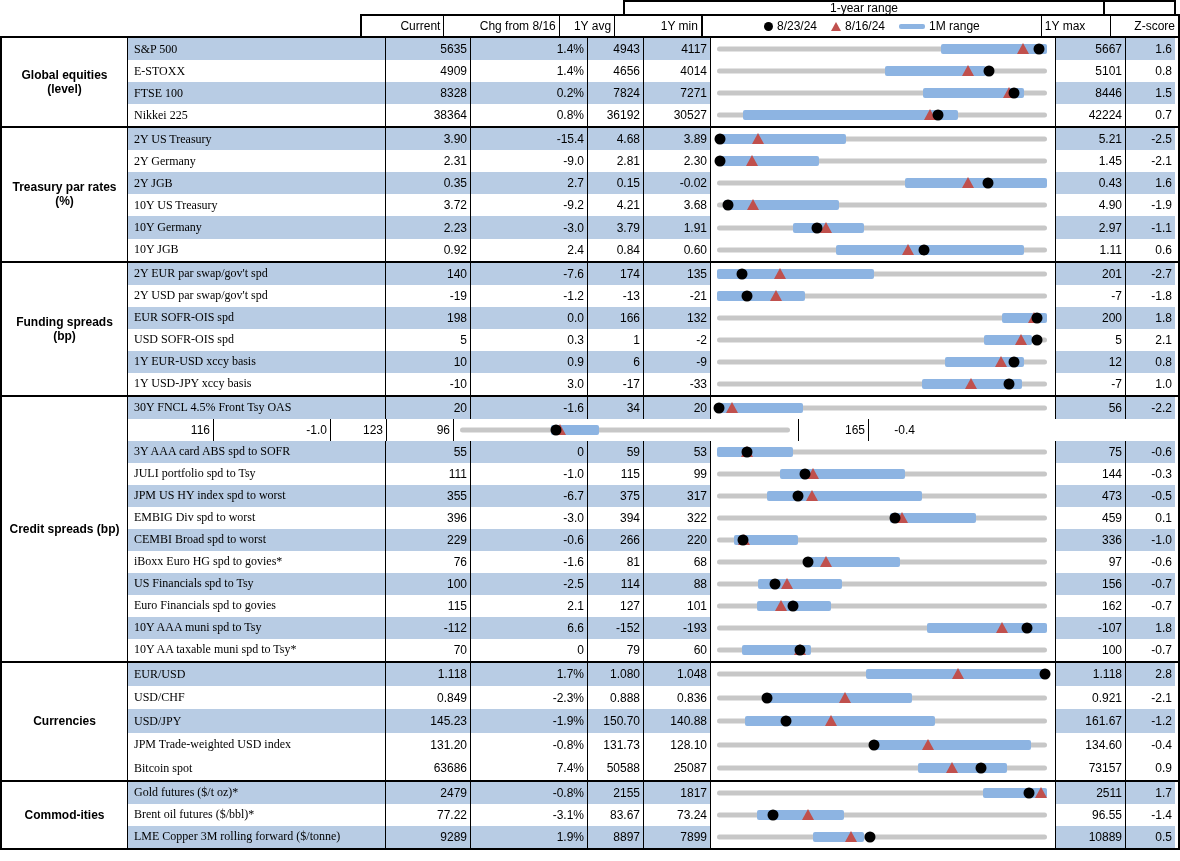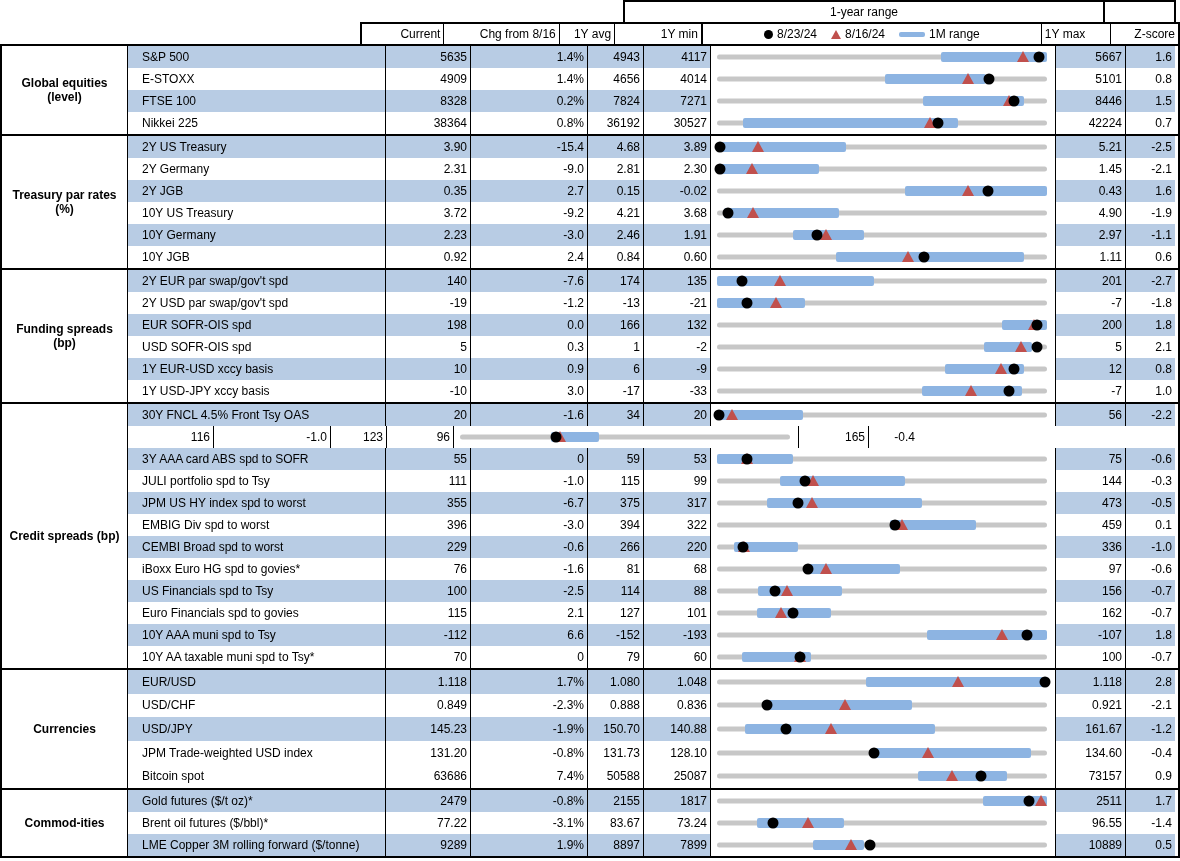--- a/index.html
+++ b/index.html
@@ -1,21 +1,21 @@
 <!DOCTYPE html>
 <html><head>
 <meta charset="utf-8">
 <style>
   * { margin:0; padding:0; box-sizing:border-box; }
   html,body { background:#fff; }
   body { font-family:"Liberation Sans", sans-serif; font-size:12px; color:#000; }
   #wrap { position:relative; width:1180px; height:861px; background:#fff; overflow:hidden; }
 
   
-  .hdr1 { display:flex; height:22px; }
+  .hdr1 { display:flex; height:14px; }
   .hdr1 .sp { width:623px; }
   .cell-range-title { width:482px; border:2px solid #000; border-bottom:none;
                       display:flex; align-items:center; justify-content:center; }
   .cell-tr-empty { width:71px; border:2px solid #000; border-bottom:none; border-left:none; }
 
   .hdr2 { display:flex; height:22px; }
   .hdr2 .sp { width:365px; }
   .h2c { border-top:2px solid #000; border-left:1px solid #000;
          display:flex; align-items:center; padding:0 3px; }
   .h2c.first { border-left:2px solid #000; }
@@ -33,21 +33,21 @@
   
   #tbody { height:814px; border:2px solid #000; display:flex; flex-direction:column; }
   .section { display:flex; border-top:2px solid #000; }
   .section:first-child { border-top:none; }
   .gcell { width:126px; border-right:1px solid #000; display:flex; align-items:center;
            justify-content:center; text-align:center; font-weight:bold; padding:1px 3px; }
   .rows { flex:1; display:flex; flex-direction:column; }
   .row { flex:1; display:flex; }
   .c { border-left:1px solid #000; display:flex; align-items:center; overflow:hidden; }
   .c:first-child { border-left:none; }
-  .c.lab { width:257px; padding-left:14px; }
+  .c.lab { width:257px; padding-left:6px;font-family:Liberation Serif, serif; }
   .c.num { justify-content:flex-end; padding-right:3px; }
   .c.cur{width:85px;} .c.chg{width:117px;} .c.avg{width:56px;} .c.min{width:67px;}
   .c.chart{width:345px; position:relative; background:#fff !important;}
   .c.max{width:70px;} .c.z{width:50px;}
   .row.striped .c { background:#b8cce4; }
   .row.striped .c.chart { background:#fff; }
 
   
   .track-area { position:absolute; left:6px; right:8px; top:0; bottom:0; }
   .track { position:absolute; left:0; right:0; top:50%; height:5px; transform:translateY(-50%);
@@ -239,21 +239,21 @@
                 <div class="dot" style="left: 3.3%;"></div>
               </div>
             </div>
             <div class="c num max">4.90</div>
             <div class="c num z">-1.9</div>
           </div>
           <div class="row striped">
             <div class="c lab">10Y Germany</div>
             <div class="c num cur">2.23</div>
             <div class="c num chg">-3.0</div>
-            <div class="c num avg">2.46</div>
+            <div class="c num avg">3.79</div>
             <div class="c num min">1.91</div>
             <div class="c chart">
               <div class="track-area">
                 <div class="track"></div>
                 <div class="mbar" style="left: 23%; width: 21.5%;"></div>
                 <div class="tri" style="left: 33%;"></div>
                 <div class="dot" style="left: 30.2%;"></div>
               </div>
             </div>
             <div class="c num max">2.97</div>

